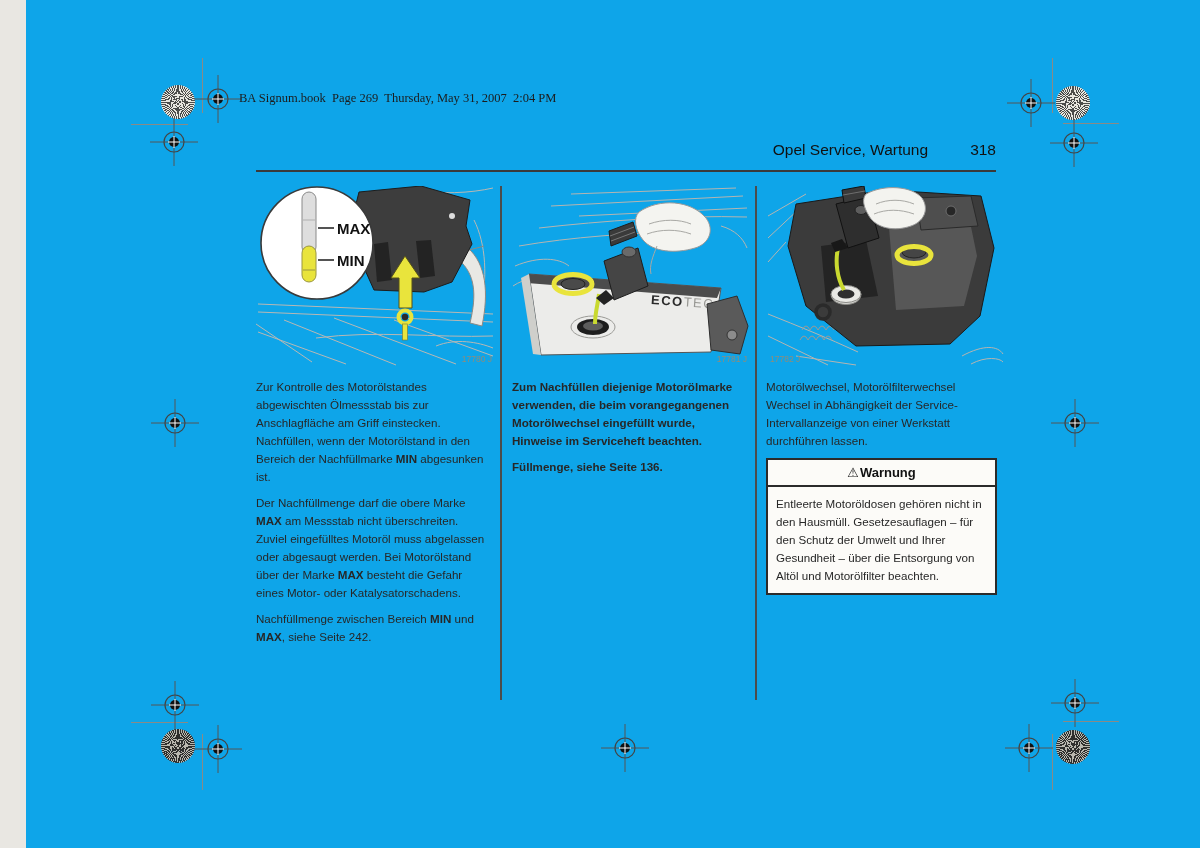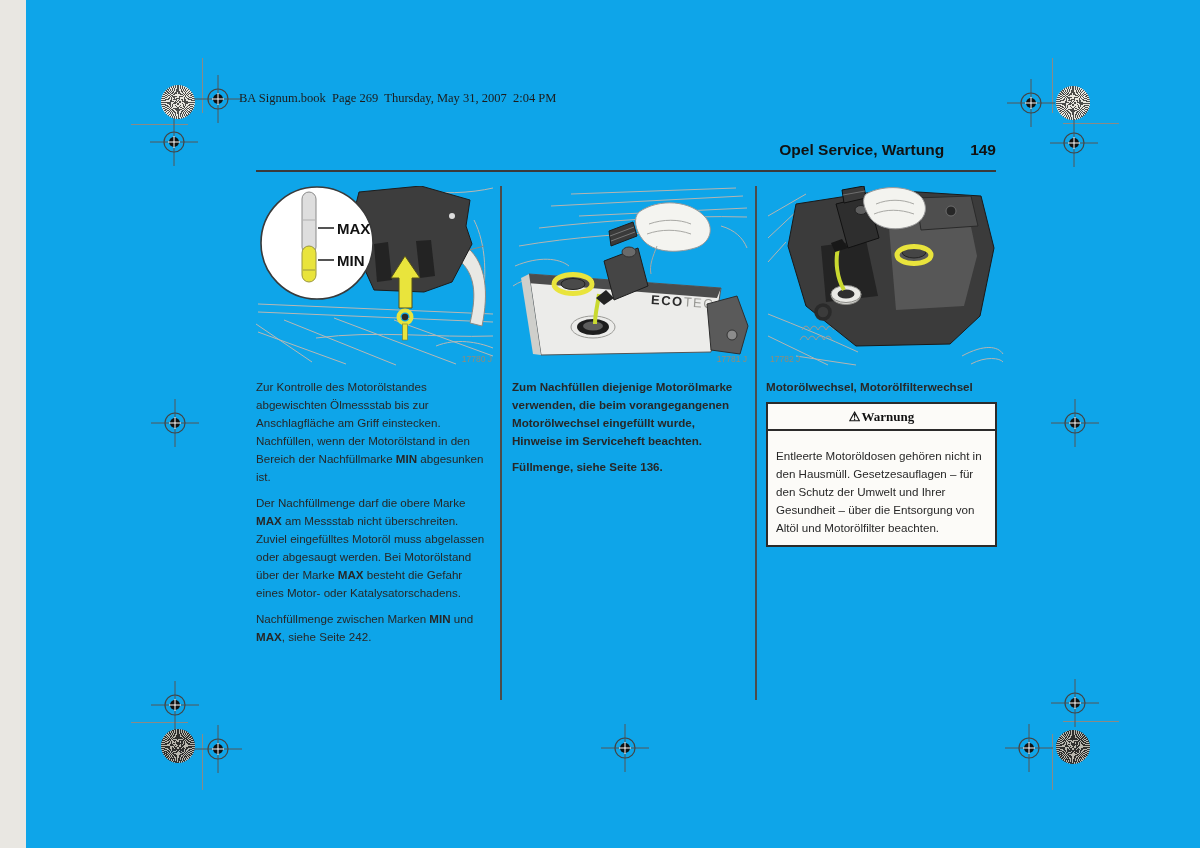--- a/index.html
+++ b/index.html
@@ -6,47 +6,47 @@
   body{background:#e9e7e2;}
   #page{position:relative;width:1200px;height:848px;background:#0ea5e9;overflow:hidden;
         font-family:"Liberation Sans","DejaVu Sans",sans-serif;color:#222;margin-left:26px;}
 
   
   .banner{position:absolute;left:213px;top:91px;font-family:"Liberation Serif","DejaVu Serif",serif;
           font-size:12.5px;color:#1c1c1c;white-space:pre;}
 
   
   .pagehead{position:absolute;left:230px;top:141px;width:740px;display:flex;justify-content:flex-end;
-            gap:26px;font-weight:bold;font-size:15.5px;color:#111;}
+            gap:42px;font-weight:normal;font-size:15.5px;color:#111;}
   .headrule{position:absolute;left:230px;top:170px;width:740px;height:2px;background:#3a3a3a;}
 
   
   .trim{position:absolute;background:#8a8a86;}
 
   
   .starburst{position:absolute;width:34px;height:34px;border-radius:50%;
              background:repeating-conic-gradient(#4c4c4a 0deg 3.6deg,#e9e7e0 3.6deg 7.6deg);}
   .starburst.dark{background:repeating-conic-gradient(#2e2e2c 0deg 4.2deg,#b9b7ae 4.2deg 7.4deg);}
 
   
   .regmark{position:absolute;width:48px;height:48px;}
 
   
   .col{position:absolute;top:378px;font-size:11.6px;line-height:18px;color:#272727;}
   .col p{margin:0 0 8px 0;}
-  .col .head{font-weight:bold;margin:0;}
+  .col .head{font-weight:normal;margin:0;}
   .b{font-weight:bold;}
 
   .colsep{position:absolute;top:186px;height:514px;width:1.5px;background:#4c4c4c;}
 
   
   .warnbox{border:2px solid #2b2b2b;margin-top:6px;background:#fcfbf8;}
   .warnbox .wtitle{border-bottom:2px solid #2b2b2b;text-align:center;font-weight:bold;
-                   font-size:13px;padding:4px 0 3px 0;color:#111;font-family:Liberation Serif, serif;}
-  .warnbox .wbody{padding:16px 8px 8px 8px;}
+                   font-size:13px;padding:4px 0 3px 0;color:#111;}
+  .warnbox .wbody{padding:8px 8px 8px 8px;}
   .warnbox .wbody p{margin:0;}
   .wicon{font-weight:bold;font-size:13px;margin-right:1px;}
 
   
   .fig{position:absolute;top:186px;width:238px;height:180px;}
   .figcap{font-size:8.5px;fill:#8f8c7a;}
   .yellow{fill:#e9e43c;}
   .ystroke{stroke:#e9e43c;}
   svg text{font-family:"Liberation Sans","DejaVu Sans",sans-serif;}
 </style>
@@ -155,21 +155,21 @@
       <circle cx="24" cy="24" r="10" fill="none" stroke="#444" stroke-width="1.2"></circle>
       <circle cx="24" cy="24" r="5" fill="#111"></circle>
       <line x1="18" y1="24" x2="30" y2="24" stroke="#fff" stroke-width="1"></line>
       <line x1="24" y1="18" x2="24" y2="30" stroke="#fff" stroke-width="1"></line>
     </svg>
 
   <div class="banner">BA Signum.book  Page 269  Thursday, May 31, 2007  2:04 PM</div>
 
   <div class="pagehead">
     <span>Opel Service, Wartung</span>
-    <span>149</span>
+    <span>318</span>
   </div>
   <div class="headrule"></div>
 
   <div class="colsep" style="left:474px;"></div>
   <div class="colsep" style="left:729px;"></div>
 
   <svg class="fig" style="left:230px;" viewBox="0 0 238 180">
     <g stroke="#b8b8b4" fill="none" stroke-width="1">
       <path d="M150,3 C185,9 215,7 237,2"></path>
       <path d="M218,34 C230,58 232,92 224,126"></path>
@@ -303,30 +303,31 @@
       <ellipse cx="148" cy="66" rx="12" ry="6" fill="#454545" stroke="#222" stroke-width="1"></ellipse>
       <ellipse cx="148" cy="69" rx="17" ry="8.5" fill="none" class="ystroke" stroke-width="5"></ellipse>
     </g>
     <circle cx="57" cy="126" r="7" fill="none" stroke="#2a2a2a" stroke-width="3.5"></circle>
     <text class="figcap" x="4" y="176" text-anchor="start">17782 J</text>
   </svg>
 
   <div class="col" style="left:230px;width:236px;">
     <p><span>Zur Kontrolle des Motorölstandes abgewischten Ölmessstab bis zur Anschlagfläche am Griff einstecken. Nachfüllen, wenn der Motorölstand in den Bereich der Nachfüllmarke </span><span class="b">MIN</span><span> abgesunken ist.</span></p>
     <p><span>Der Nachfüllmenge darf die obere Marke </span><span class="b">MAX</span><span> am Messstab nicht überschreiten. Zuviel eingefülltes Motoröl muss abgelassen oder abgesaugt werden. Bei Motorölstand über der Marke </span><span class="b">MAX</span><span> besteht die Gefahr eines Motor- oder Katalysatorschadens.</span></p>
-    <p><span>Nachfüllmenge zwischen Marken </span><span class="b">MIN</span><span> und </span><span class="b">MAX</span><span>, siehe Seite 242.</span></p>
+    <p><span>Nachfüllmenge zwischen Bereich </span><span class="b">MIN</span><span> und </span><span class="b">MAX</span><span>, siehe Seite 242.</span></p>
   </div>
 
   <div class="col" style="left:486px;width:230px;font-weight:bold;">
     <p>Zum Nachfüllen diejenige Motorölmarke verwenden, die beim vorangegangenen Motorölwechsel eingefüllt wurde, Hinweise im Serviceheft beachten.</p>
     <p>Füllmenge, siehe Seite 136.</p>
   </div>
 
   <div class="col" style="left:740px;width:231px;">
     <p class="head">Motorölwechsel, Motorölfilterwechsel</p>
+    <p>Wechsel in Abhängigkeit der Service-Intervallanzeige von einer Werkstatt durchführen lassen.</p>
     <div class="warnbox">
       <div class="wtitle">
         <span class="wicon">⚠</span><span>Warnung</span>
       </div>
       <div class="wbody">
         <p>Entleerte Motoröldosen gehören nicht in den Hausmüll. Gesetzesauflagen – für den Schutz der Umwelt und Ihrer Gesundheit – über die Entsorgung von Altöl und Motorölfilter beachten.</p>
       </div>
     </div>
   </div>
 

